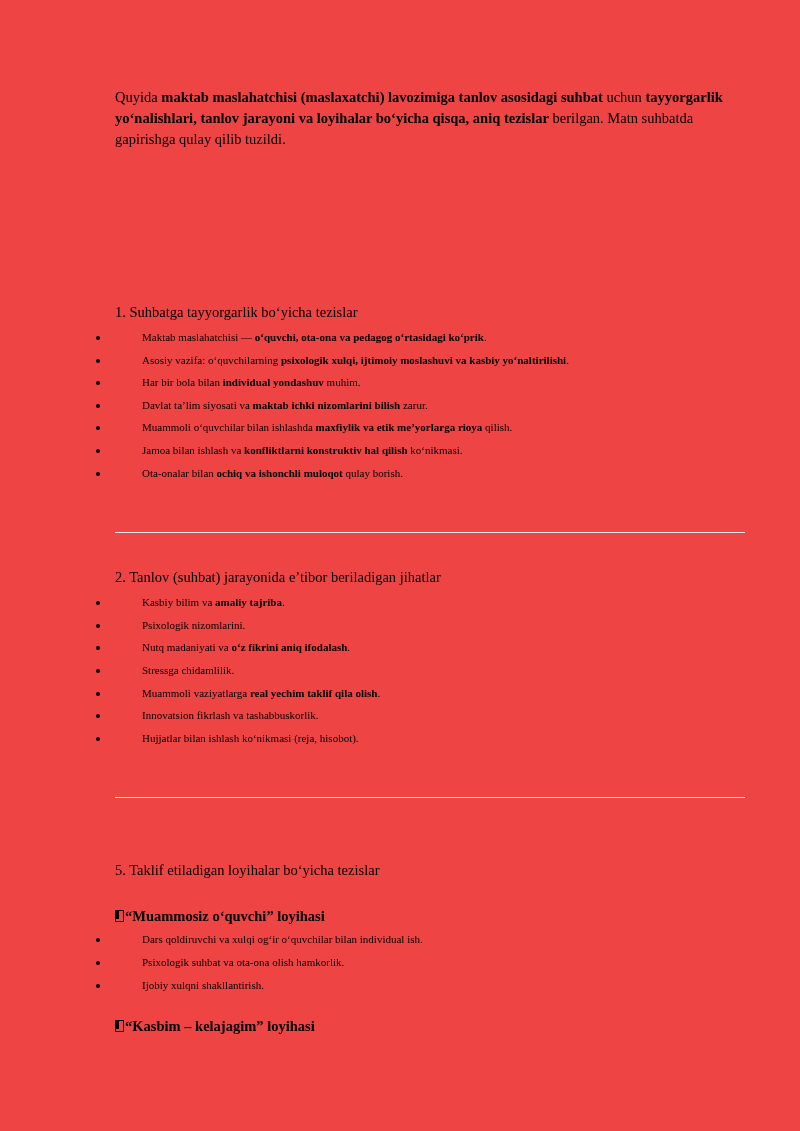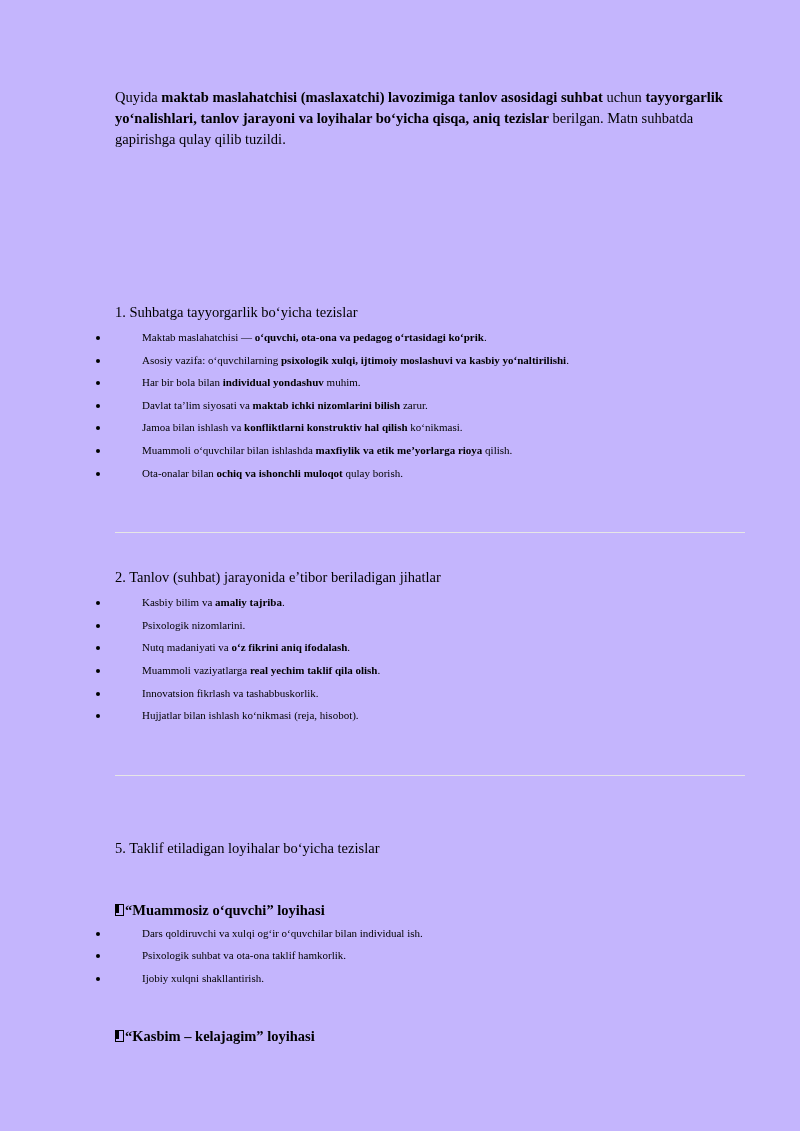--- a/index.html
+++ b/index.html
@@ -14,21 +14,21 @@
     font-family: "Liberation Serif", "DejaVu Serif", serif;
     color: #000000;
     overflow: hidden;
   }
   .page {
     position: absolute;
     left: 0;
     top: 0;
     width: 800px;
     height: 1131px;
-    background: #c4b5fd;
+    background: #ef4444;
   }
   .content {
     position: absolute;
     left: 115px;
     top: 72px;
     width: 632px;
   }
 
   
   .intro {
@@ -85,21 +85,21 @@
   .div-wrap-1 { height: 55px; position: relative; }
   .div-wrap-1 .divider { position: absolute; top: 46px; left: 0; }
   .div-wrap-2 { height: 55px; position: relative; }
   .div-wrap-2 .divider { position: absolute; top: 46px; left: 0; }
 
   
   .proj-heading {
     font-size: 14.5px;
     font-weight: bold;
     line-height: 20px;
-    margin: 16px 0 4px 0;
+    margin: 0 0 4px 0;
     display: flex;
     align-items: baseline;
     text-align: right;
   }
   .tofu {
     display: inline-block;
     width: 9px;
     height: 12px;
     border: 1.6px solid #000000;
     box-sizing: border-box;
@@ -130,36 +130,37 @@
     <p class="intro"><span>Quyida </span><b>maktab maslahatchisi (maslaxatchi) lavozimiga tanlov asosidagi suhbat</b><span> uchun </span><b>tayyorgarlik yo‘nalishlari, tanlov jarayoni va loyihalar bo‘yicha qisqa, aniq tezislar</b><span> berilgan. Matn suhbatda gapirishga qulay qilib tuzildi.</span></p>
 
     <div class="gap-xl"></div>
 
     <h2 class="sec-heading">1. Suhbatga tayyorgarlik bo‘yicha tezislar</h2>
     <ul class="bullets">
         <li><span>Maktab maslahatchisi — </span><b>o‘quvchi, ota-ona va pedagog o‘rtasidagi ko‘prik</b><span>.</span></li>
         <li><span>Asosiy vazifa: o‘quvchilarning </span><b>psixologik xulqi, ijtimoiy moslashuvi va kasbiy yo‘naltirilishi</b><span>.</span></li>
         <li><span>Har bir bola bilan </span><b>individual yondashuv</b><span> muhim.</span></li>
         <li><span>Davlat ta’lim siyosati va </span><b>maktab ichki nizomlarini bilish</b><span> zarur.</span></li>
+        <li><span>Muammoli o‘quvchilar bilan ishlashda </span><b>maxfiylik va etik me’yorlarga rioya</b><span> qilish.</span></li>
         <li><span>Jamoa bilan ishlash va </span><b>konfliktlarni konstruktiv hal qilish</b><span> ko‘nikmasi.</span></li>
-        <li><span>Muammoli o‘quvchilar bilan ishlashda </span><b>maxfiylik va etik me’yorlarga rioya</b><span> qilish.</span></li>
         <li><span>Ota-onalar bilan </span><b>ochiq va ishonchli muloqot</b><span> qulay borish.</span></li>
       </ul>
 
     <div class="div-wrap-1">
       <hr class="divider">
     </div>
 
     <div class="gap-sec"></div>
 
     <h2 class="sec-heading">2. Tanlov (suhbat) jarayonida e’tibor beriladigan jihatlar</h2>
     <ul class="bullets">
         <li><span>Kasbiy bilim va </span><b>amaliy tajriba</b><span>.</span></li>
         <li><span>Psixologik nizomlarini.</span></li>
         <li><span>Nutq madaniyati va </span><b>o‘z fikrini aniq ifodalash</b><span>.</span></li>
+        <li><span>Stressga chidamlilik.</span></li>
         <li><span>Muammoli vaziyatlarga </span><b>real yechim taklif qila olish</b><span>.</span></li>
         <li><span>Innovatsion fikrlash va tashabbuskorlik.</span></li>
         <li><span>Hujjatlar bilan ishlash ko‘nikmasi (reja, hisobot).</span></li>
       </ul>
 
     <div class="div-wrap-2">
       <hr class="divider">
     </div>
 
     <div class="gap-sec"></div>
@@ -169,21 +170,21 @@
 
     <div class="space-after-heading"></div>
 
     <div id="project-list">
         <div class="proj-heading">
           <span class="tofu"></span>
           <span>“Muammosiz o‘quvchi” loyihasi</span>
         </div>
         <ul class="bullets">
           <li><span>Dars qoldiruvchi va xulqi og‘ir o‘quvchilar bilan individual ish.</span></li>
-          <li><span>Psixologik suhbat va ota-ona taklif hamkorlik.</span></li>
+          <li><span>Psixologik suhbat va ota-ona olish hamkorlik.</span></li>
           <li><span>Ijobiy xulqni shakllantirish.</span></li>
         </ul>
         <div class="space-before-proj"></div>
         <div class="proj-heading">
           <span class="tofu"></span>
           <span>“Kasbim – kelajagim” loyihasi</span>
         </div>
       </div>
 
   </div>

